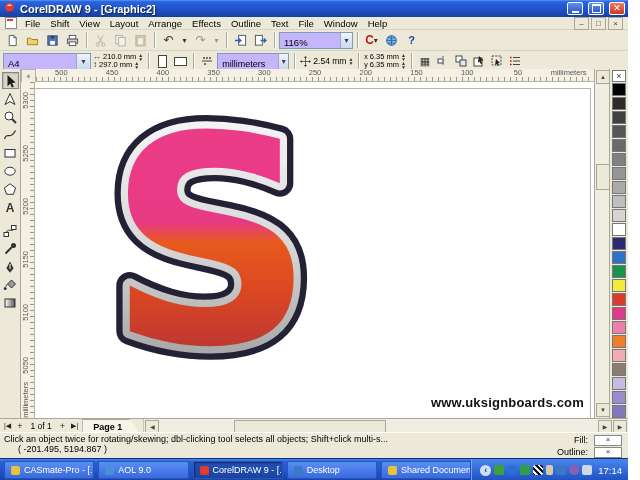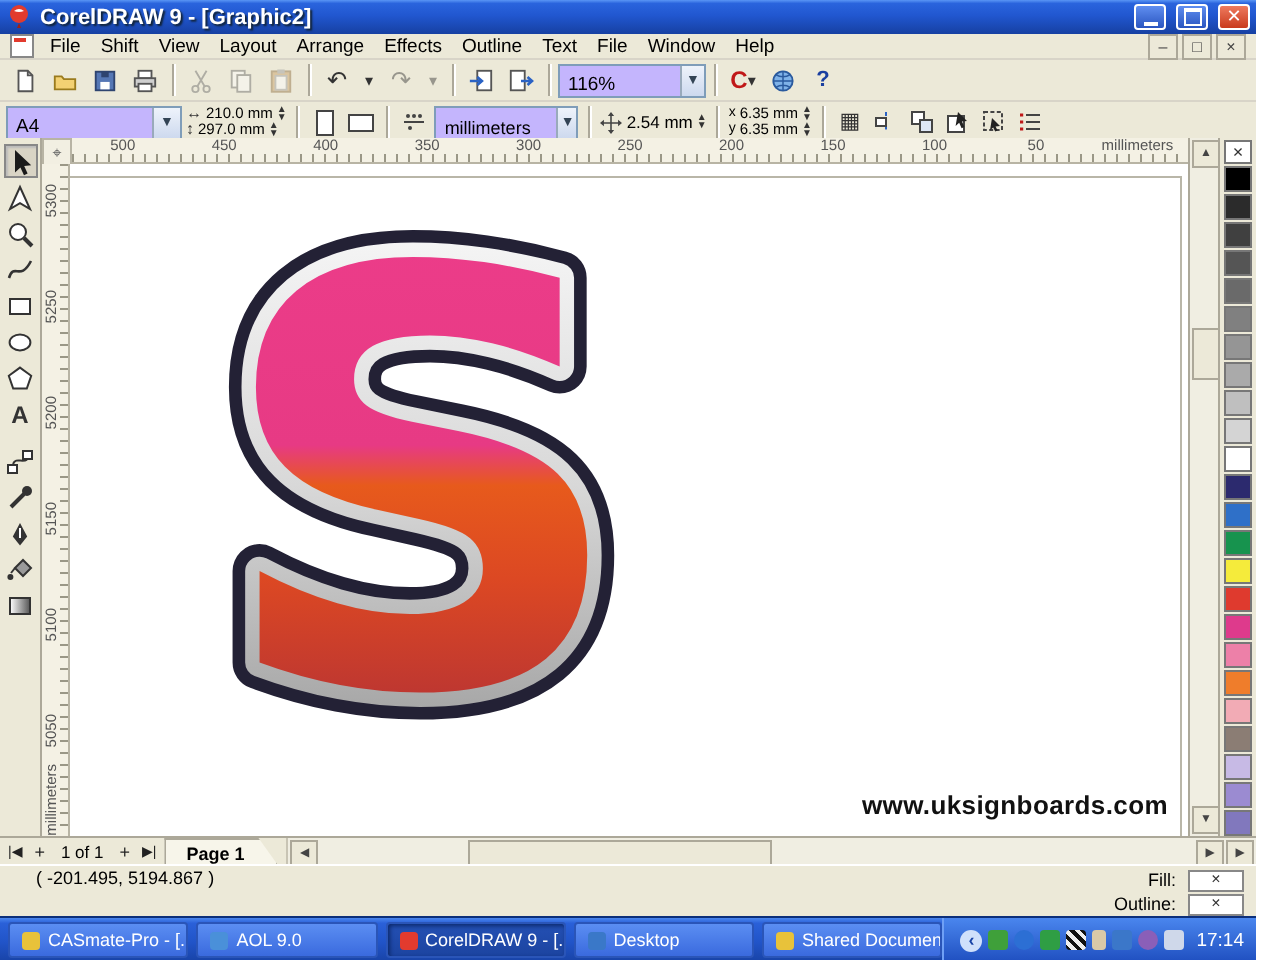--- a/index.html
+++ b/index.html
@@ -543,20 +543,21 @@
     <span class="pagetab">Page 1</span>
     <span class="hscroll">
       <span class="hbtn" style="left:1px">◀</span>
       <span class="hthumb"></span>
       <span class="hbtn" style="right:16px">▶</span>
       <span class="hbtn" style="right:1px">▶</span>
     </span>
   </div>
 
   <div class="statusbar">
+    <div class="l1">Click an object twice for rotating/skewing; dbl-clicking tool selects all objects; Shift+click multi-s...</div>
     <div class="l2">( -201.495, 5194.867 )</div>
     <div class="fo">
       <div class="row">
         <span>Fill:</span>
         <span class="swatchbox">×</span>
       </div>
       <div class="row">
         <span>Outline:</span>
         <span class="swatchbox">×</span>
       </div>

